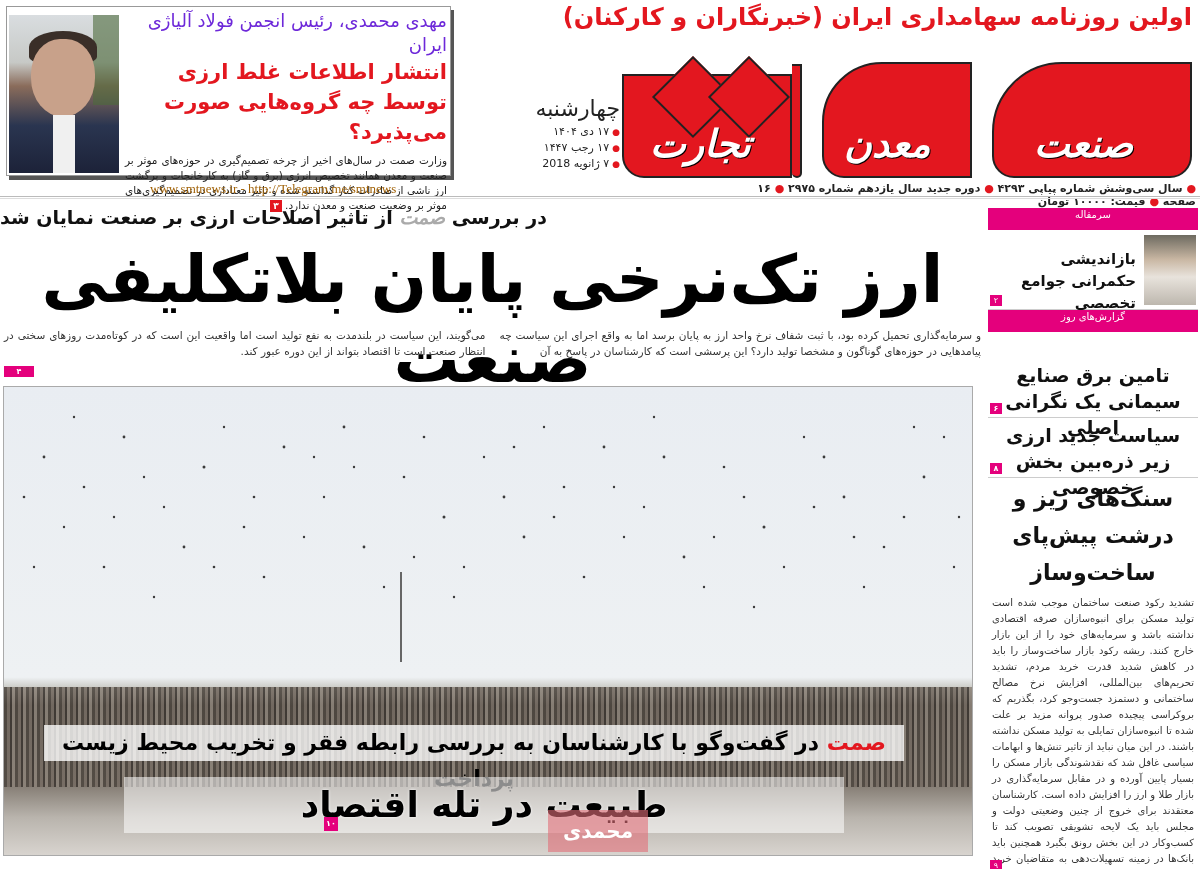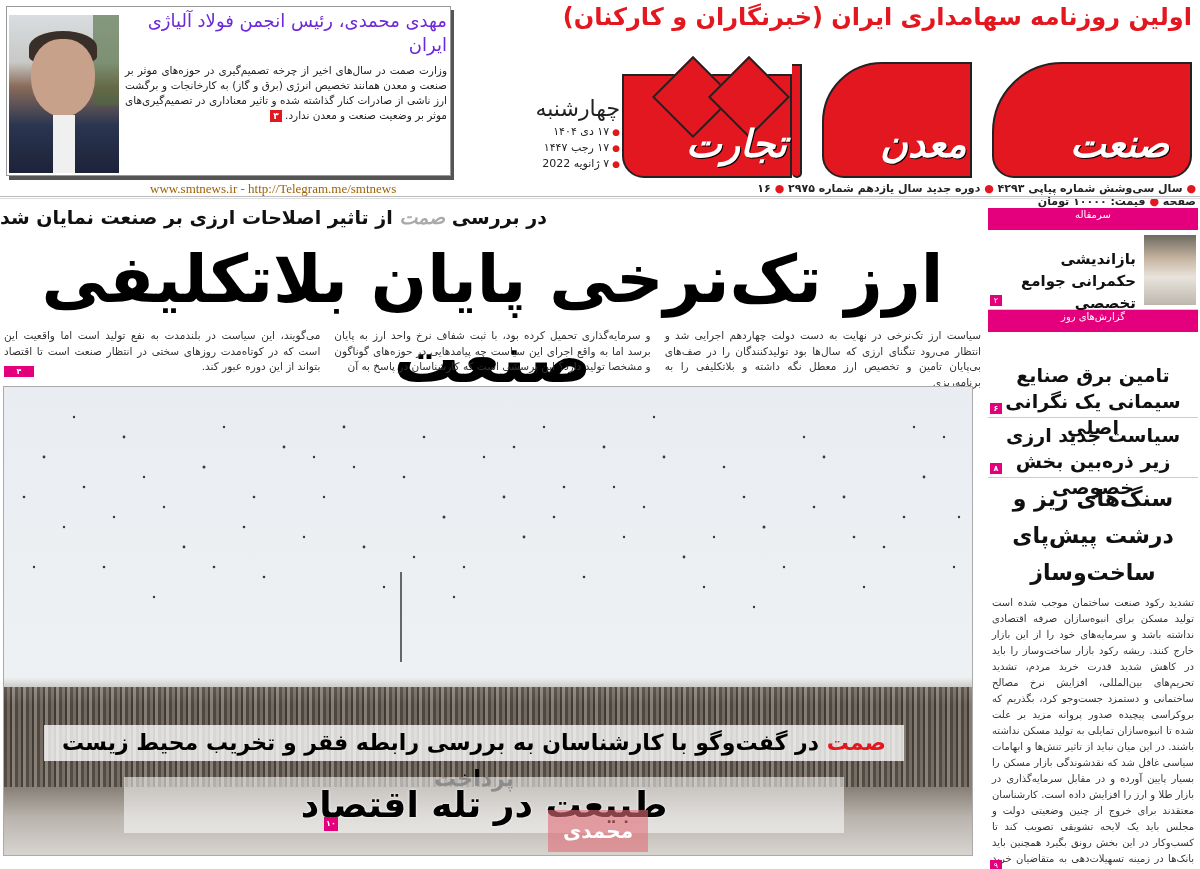--- a/index.html
+++ b/index.html
@@ -5,21 +5,21 @@
   * { box-sizing: border-box; margin: 0; padding: 0; }
   html, body { width: 1200px; height: 869px; overflow: hidden; background: #ffffff; }
   body { font-family: "DejaVu Sans", "Liberation Sans", sans-serif; color: #111; position: relative; }
 
   
   .masthead { position: absolute; left: 0; top: 0; width: 1200px; height: 182px; }
   .tagline { position: absolute; right: 8px; top: 2px; width: 480px; text-align: right; direction: rtl;
     color: #e3171f; font-size: 24px; font-weight: bold; line-height: 30px; white-space: nowrap; }
   .logo { position: absolute; left: 612px; top: 34px; width: 584px; height: 146px; }
   .logo-block { position: absolute; background: #e3171f; border: 2px solid #222; border-radius: 0 0 22px 22px; }
-  .logo-word { position: absolute; color: #fff; font-weight: bold; font-style: italic; font-size: 38px; direction: rtl; text-shadow: 1px 1px 0 #000; margin-left: 36px; }
+  .logo-word { position: absolute; color: #fff; font-weight: bold; font-style: italic; font-size: 38px; direction: rtl; text-shadow: 1px 1px 0 #000; }
   .diamond { position: absolute; width: 58px; height: 58px; background: #e3171f; border: 2px solid #222; transform: rotate(45deg); }
 
   .date-box { position: absolute; left: 500px; top: 94px; width: 120px; direction: rtl; text-align: right; }
   .weekday { font-size: 22px; color: #222; line-height: 30px; }
   .date-line { font-size: 11px; color: #222; line-height: 15px; }
   .date-line .dot { color: #e3171f; font-size: 9px; margin-left: 3px; }
 
   .featured-box { position: absolute; left: 6px; top: 6px; width: 445px; height: 170px; border: 1px solid #999;
     box-shadow: 3px 4px 0 #555; background: #fff; }
   .featured-photo { position: absolute; left: 2px; top: 8px; width: 110px; height: 158px;
@@ -96,32 +96,33 @@
     <div class="logo-block" style="left:380px; top:28px; width:200px; height:116px; border-radius:70px 0 22px 22px;"></div>
     <div class="logo-word" style="left:38px; top:88px;">تجارت</div>
     <div class="logo-word" style="left:232px; top:88px;">معدن</div>
     <div class="logo-word" style="left:422px; top:88px;">صنعت</div>
   </div>
 
   <div class="date-box">
     <div class="weekday">چهارشنبه</div>
     <div class="date-line"><span class="dot">●</span><span>۱۷ دی ۱۴۰۴</span></div>
     <div class="date-line"><span class="dot">●</span><span>۱۷ رجب ۱۴۴۷</span></div>
-    <div class="date-line"><span class="dot">●</span><span>۷ ژانویه 2022</span></div>
+    <div class="date-line"><span class="dot">●</span><span>۷ ژانویه 2018</span></div>
   </div>
 
   <div class="featured-box">
     <div class="featured-photo">
       <div class="plant"></div>
       <div class="hair"></div>
       <div class="face"></div>
       <div class="shirt"></div>
     </div>
     <div class="featured-text">
       <div class="featured-kicker">مهدی محمدی، رئیس انجمن فولاد آلیاژی ایران</div>
+      <div class="featured-title">انتشار اطلاعات غلط ارزی توسط چه گروه‌هایی صورت می‌پذیرد؟</div>
       <div class="featured-body">
         <span>وزارت صمت در سال‌های اخیر از چرخه تصمیم‌گیری در حوزه‌های موثر بر صنعت و معدن همانند تخصیص انرژی (برق و گاز) به کارخانجات و برگشت ارز ناشی از صادرات کنار گذاشته شده و تاثیر معناداری در تصمیم‌گیری‌های موثر بر وضعیت صنعت و معدن ندارد.</span>
         <span class="page-badge">۳</span>
       </div>
     </div>
   </div>
 
   <div class="url-bar">www.smtnews.ir  -  http://Telegram.me/smtnews</div>
   <div class="info-bar">
     <span class="dot">● </span><span>سال سی‌وشش شماره پیاپی ۴۲۹۳</span>
@@ -134,21 +135,20 @@
 
 <div class="main">
   <div class="kicker">
     <span>در بررسی</span>
     <span class="brand">صمت</span>
     <span>از تاثیر اصلاحات ارزی بر صنعت نمایان شد</span>
   </div>
   <div class="headline">ارز تک‌نرخی پایان بلاتکلیفی صنعت</div>
 
   <div class="lead-cols">
-    <div class="lead-col">سیاست ارز تک‌نرخی در نهایت به دست دولت چهاردهم اجرایی شد و انتظار می‌رود تنگنای ارزی که سال‌ها بود تولیدکنندگان را در صف‌های بی‌پایان تامین و تخصیص ارز معطل نگه داشته و بلاتکلیفی را به برنامه‌ریزی</div>
     <div class="lead-col">و سرمایه‌گذاری تحمیل کرده بود، با ثبت شفاف نرخ واحد ارز به پایان برسد اما به واقع اجرای این سیاست چه پیامدهایی در حوزه‌های گوناگون و مشخصا تولید دارد؟ این پرسشی است که کارشناسان در پاسخ به آن</div>
     <div class="lead-col last">
       <span>می‌گویند، این سیاست در بلندمدت به نفع تولید است اما واقعیت این است که در کوتاه‌مدت روزهای سختی در انتظار صنعت است تا اقتصاد بتواند از این دوره عبور کند.</span>
       <span class="lead-badge">۴</span>
     </div>
   </div>
 
   <div class="photo">
     <svg class="birds" viewBox="0 0 970 240" preserveAspectRatio="none">
       <g fill="#3a3a3a">

